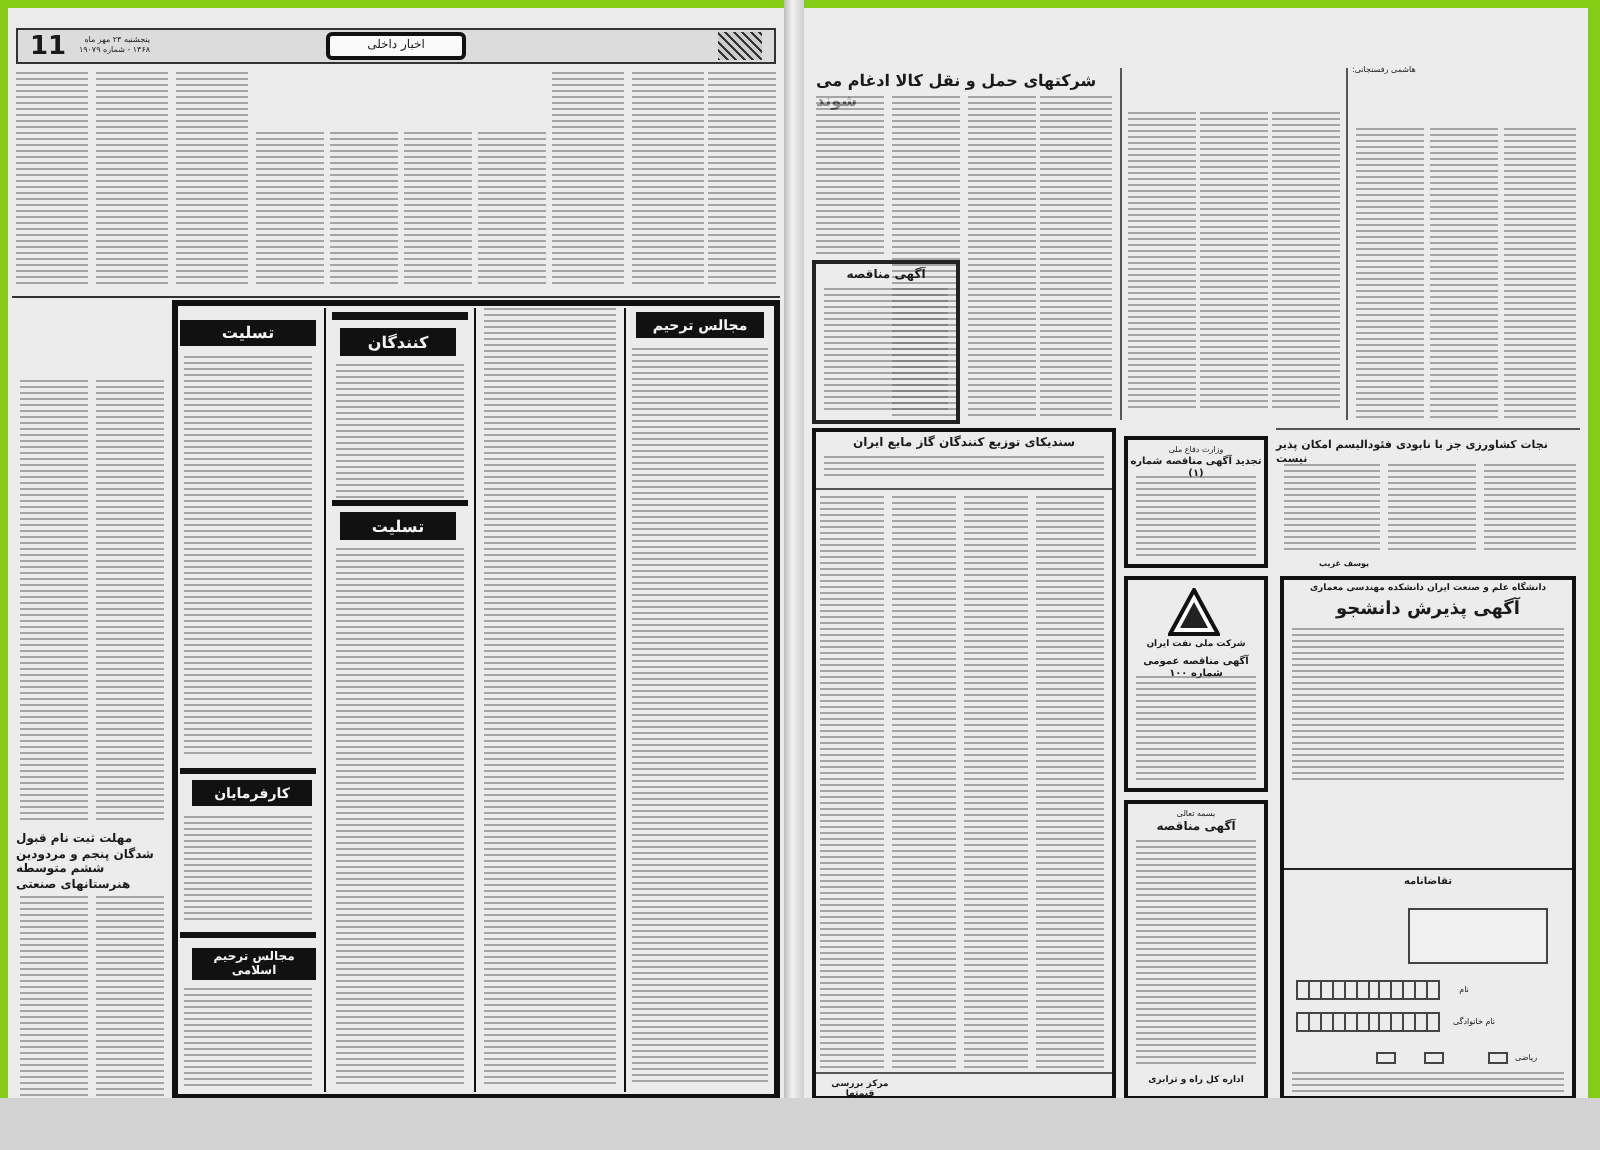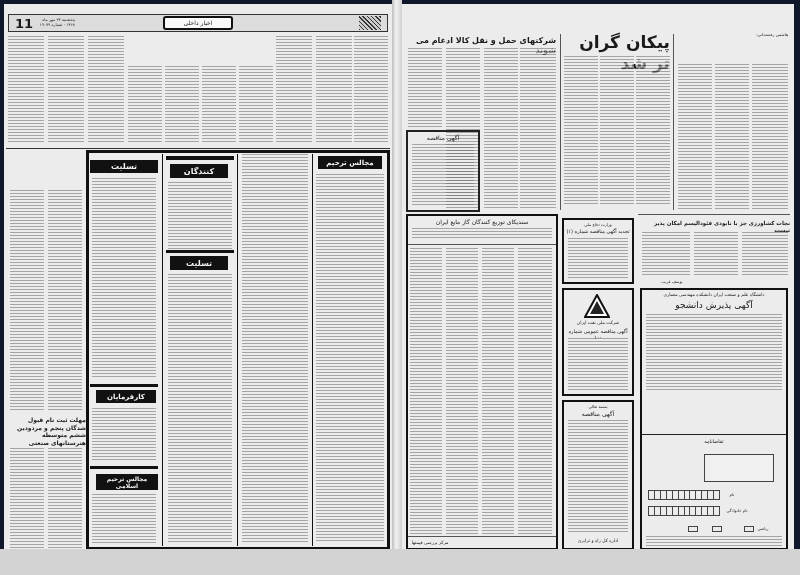--- a/index.html
+++ b/index.html
@@ -1,37 +1,37 @@
 <!DOCTYPE html>
 <html><head>
 <meta charset="utf-8">
 <style>
   * { box-sizing: border-box; margin: 0; padding: 0; }
   html, body { width: 800px; height: 575px; overflow: hidden; background: #d9d9d9; }
   body { font-family: "DejaVu Sans", sans-serif; color: #1a1a1a; position: relative; }
-  .spread { position: absolute; left: 0; top: 0; width: 800px; height: 575px; background: #0f172a; }
+  .spread { position: absolute; left: 0; top: 0; width: 800px; height: 575px; background: #84cc16; }
   .page { position: absolute; top: 4px; height: 545px; background: #ececec; }
   .page.left { left: 4px; width: 388px; }
   .page.right { left: 402px; width: 392px; }
   .gutter { position: absolute; left: 392px; top: 0; width: 10px; height: 575px; background: linear-gradient(90deg,#bdbdbd,#f2f2f2 40%,#cfcfcf); }
   .bottom-shade { position: absolute; left: 0; top: 549px; width: 800px; height: 26px; background: #d3d3d3; }
   .masthead { position: absolute; left: 4px; right: 4px; top: 10px; height: 18px; border: 1px solid #333; background: #dcdcdc; }
   .pg-num { position: absolute; left: 6px; top: 0; font-size: 13px; font-weight: bold; line-height: 17px; font-family: "DejaVu Sans", sans-serif; }
   .pg-date { position: absolute; left: 26px; top: 2px; font-size: 4px; line-height: 5px; width: 40px; direction: rtl; text-align: right; }
   .section-tag { position: absolute; left: 50%; transform: translateX(-50%); top: 1px; width: 70px; height: 14px; border: 2px solid #111; border-radius: 3px; background: #fafafa; font-size: 6px; text-align: center; line-height: 10px; direction: rtl; }
   .logo { position: absolute; right: 6px; top: 1px; width: 22px; height: 14px; background: repeating-linear-gradient(45deg,#333 0 1px,#ccc 1px 3px); }
   .col-text { position: absolute; background: repeating-linear-gradient(180deg, #6a6a6a 0 1px, #ececec 1px 3px); opacity: .55; }
   .headline-box { position: absolute; border: 1.5px solid #222; background: #f4f4f4; display: flex; align-items: center; justify-content: center; direction: rtl; font-weight: bold; }
-  .headline { position: absolute; direction: rtl; text-align: right; font-weight: bold; line-height: 1.25; }
+  .headline { position: absolute; direction: rtl; text-align: left; font-weight: bold; line-height: 1.25; }
   .black-bar { position: absolute; background: #111; color: #f4f4f4; direction: rtl; text-align: center; font-weight: bold; display: flex; align-items: center; justify-content: center; }
   .frame { position: absolute; border: 2px solid #111; }
   .frame-thin { position: absolute; border: 1px solid #222; }
   .rule-v { position: absolute; width: 1px; background: #555; }
   .rule-h { position: absolute; height: 1px; background: #555; }
-  .small-title { position: absolute; direction: rtl; text-align: center; font-weight: normal; font-size: 6px; }
+  .small-title { position: absolute; direction: rtl; text-align: center; font-weight: bold; font-size: 6px; }
   .form-box { position: absolute; border: 1px solid #444; background: #f0f0f0; }
   .digit-row { position: absolute; height: 10px; display: flex; }
   .digit-row span { flex: 1; border-left: 1px solid #444; border-top: 1px solid #444; border-bottom: 1px solid #444; }
   .digit-row span:last-child { border-right: 1px solid #444; }
   .chk { position: absolute; width: 10px; height: 6px; border: 1px solid #444; }
   .emblem { position: absolute; width: 26px; height: 24px; }
 </style>
 </head>
 <body>
 
@@ -103,21 +103,20 @@
     <div class="col-text" style="left:44px;top:44px;width:34px;height:160px"></div>
     <div class="col-text" style="left:82px;top:44px;width:34px;height:160px"></div>
     <div class="col-text" style="left:118px;top:44px;width:36px;height:160px"></div>
 
     <div class="frame-thin" style="left:4px;top:126px;width:74px;height:82px;border-width:2px"></div>
     <div class="small-title" style="left:6px;top:130px;width:70px">آگهی مناقصه</div>
     <div class="col-text" style="left:10px;top:140px;width:62px;height:62px"></div>
 
     <div class="rule-v" style="left:158px;top:30px;height:176px"></div>
 
-    <div class="headline" style="left:160px;top:28px;width:108px;font-size:17px">پیکان گران تر شد</div>
     <div class="col-text" style="left:162px;top:52px;width:34px;height:150px"></div>
     <div class="col-text" style="left:198px;top:52px;width:34px;height:150px"></div>
     <div class="col-text" style="left:234px;top:52px;width:34px;height:150px"></div>
 
     <div class="rule-v" style="left:271px;top:30px;height:176px"></div>
 
     <div class="headline" style="left:274px;top:28px;width:112px;font-size:4px;font-weight:normal">هاشمی رفسنجانی:</div>
     <div class="col-text" style="left:276px;top:60px;width:34px;height:146px"></div>
     <div class="col-text" style="left:313px;top:60px;width:34px;height:146px"></div>
     <div class="col-text" style="left:350px;top:60px;width:36px;height:146px"></div>

